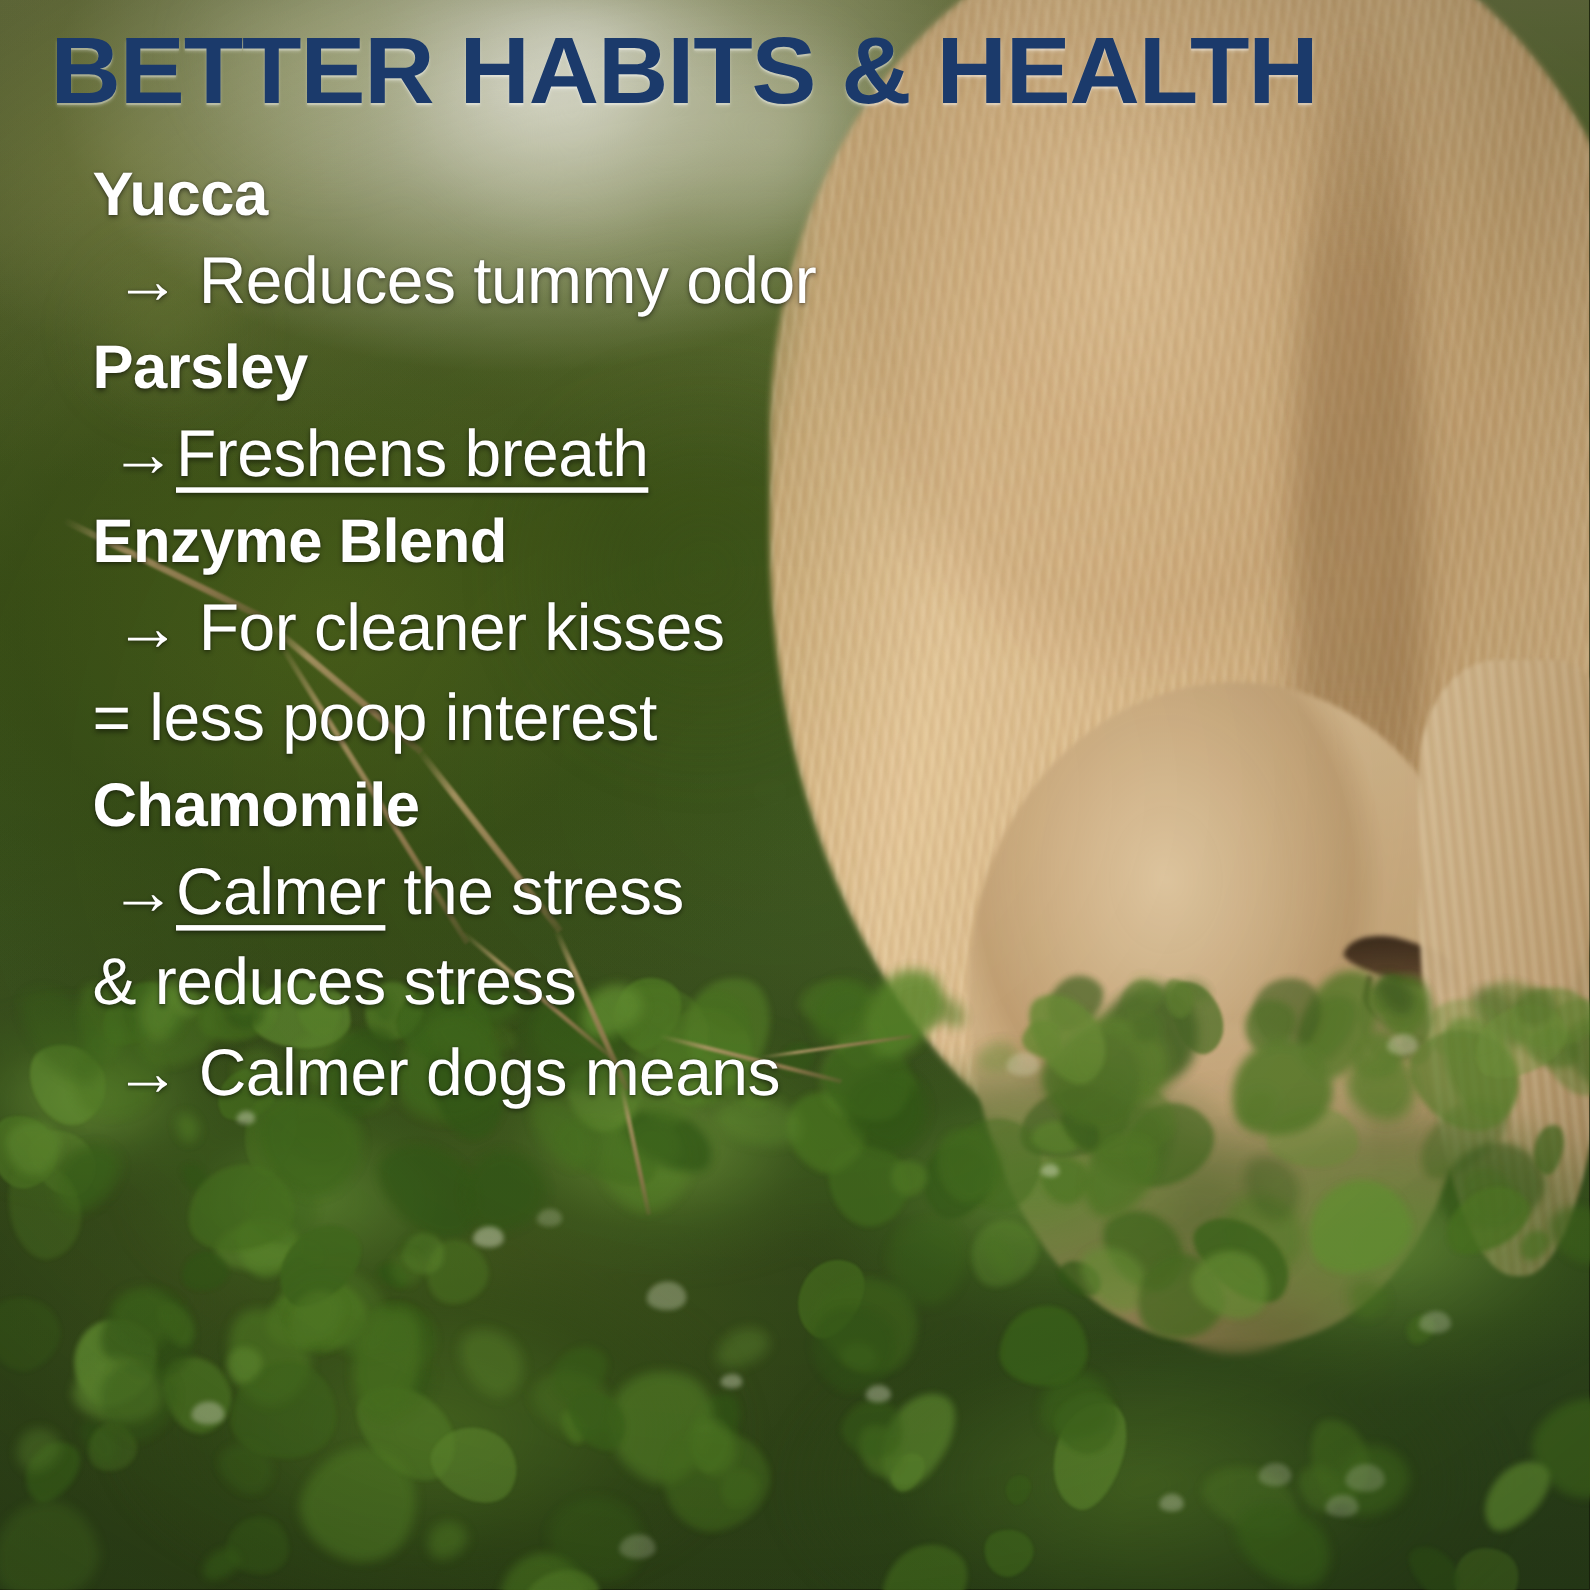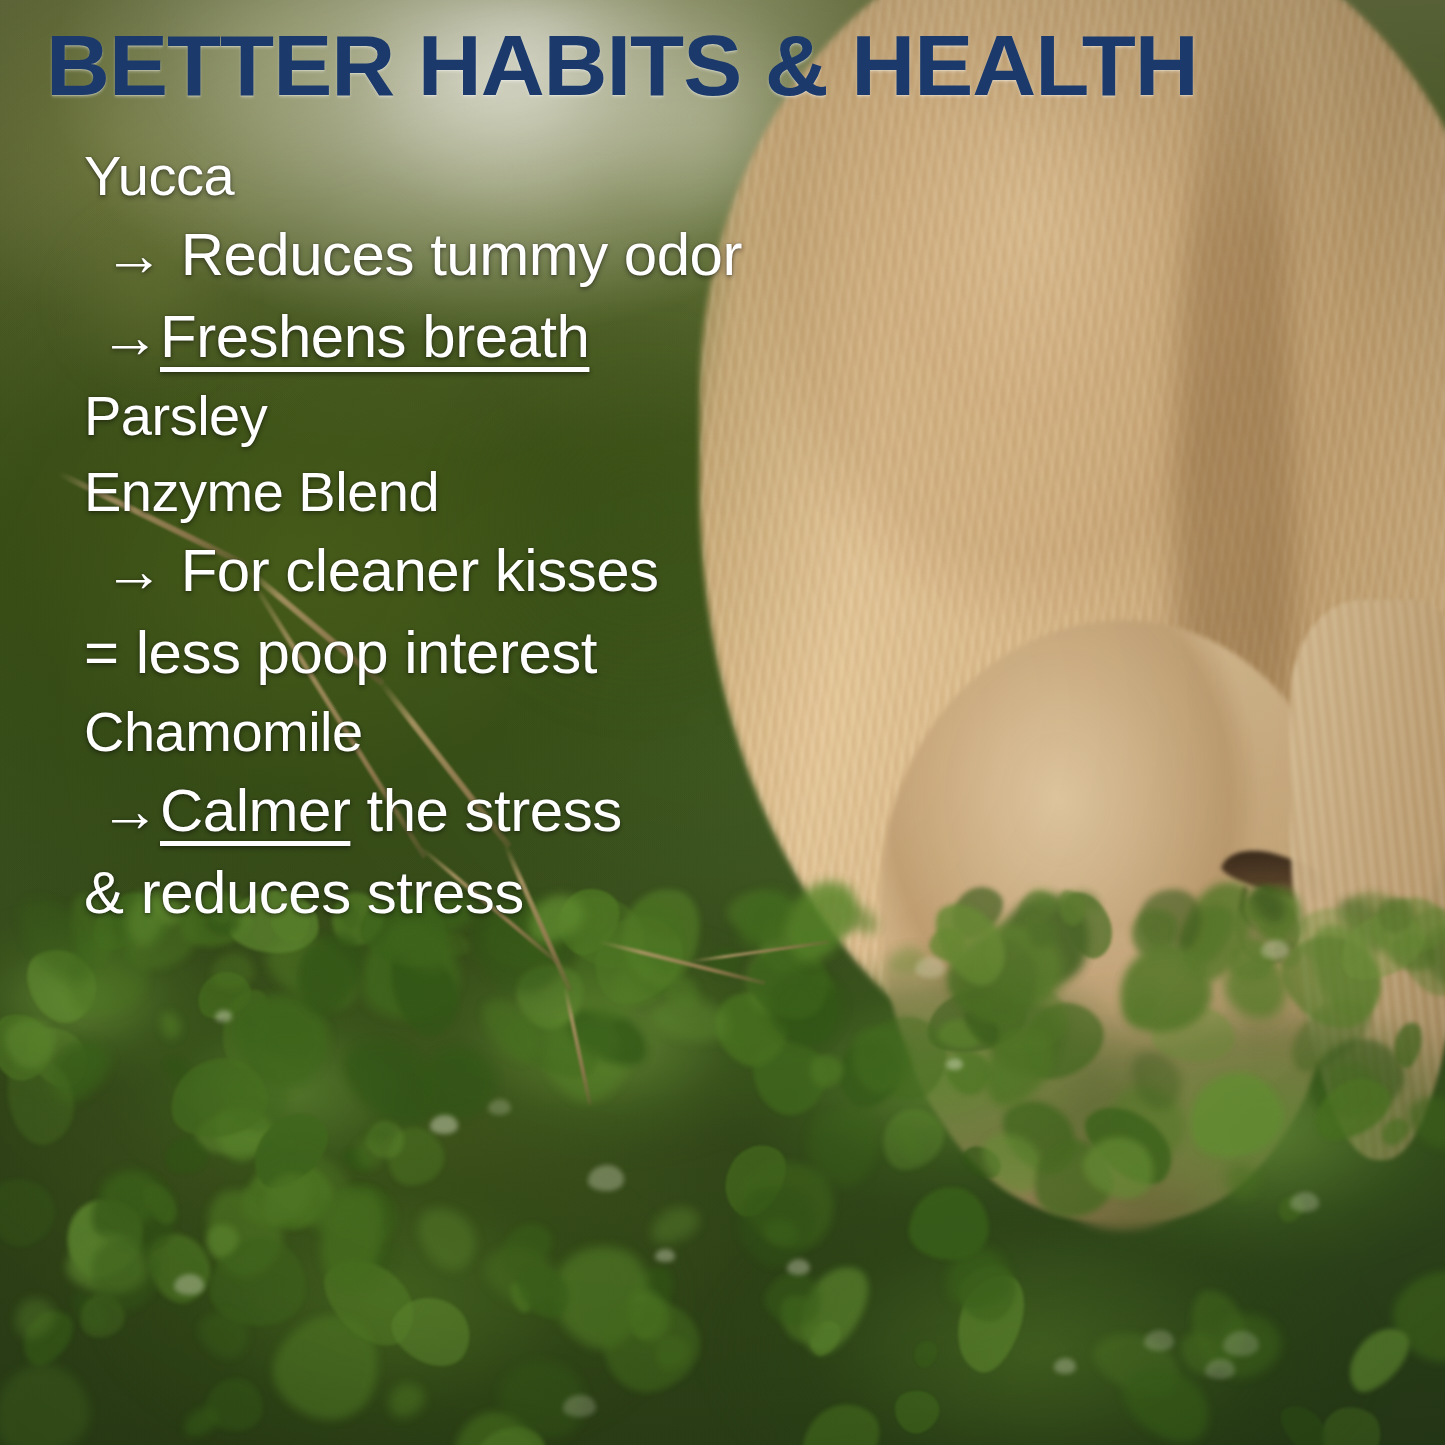--- a/index.html
+++ b/index.html
@@ -227,21 +227,21 @@
 
   .line {
     display: block;
     color: #ffffff;
     white-space: nowrap;
     text-shadow: 0 2px 5px rgba(0,0,0,0.45), 0 0 2px rgba(0,0,0,0.30);
     font-family: "Liberation Sans", sans-serif;
   }
 
   .line.heading {
-    font-weight: 400;
+    font-weight: 700;
     font-size: 56px;
     line-height: 76px;
     padding-left: 84px;
     letter-spacing: -0.5px;
   }
 
   .line.bullet {
     font-weight: 400;
     font-size: 60px;
     line-height: 82px;
@@ -537,23 +537,24 @@
       <div class="twig" style="left: 690px; top: 960px; width: 140px; height: 3px; transform: rotate(-8deg);"></div>
     </div>
 
   <div class="bg-layer bg-veil"></div>
 
   <div class="content">
     <div class="title">BETTER HABITS &amp; HEALTH</div>
     <div class="lines" id="line-stack">
         <div class="line heading"><span>Yucca</span></div>
         <div class="line bullet"><span class="arrow">→ </span><span>Reduces tummy odor</span></div>
+        <div class="line heading"><span>Parsley</span></div>
         <div class="line bullet tight"><span class="arrow">→</span><span class="u">Freshens breath</span></div>
-        <div class="line heading"><span>Parsley</span></div>
         <div class="line heading"><span>Enzyme Blend</span></div>
         <div class="line bullet"><span class="arrow">→ </span><span>For cleaner kisses</span></div>
         <div class="line bullet flush"><span class="arrow">= </span><span>less poop interest</span></div>
         <div class="line heading"><span>Chamomile</span></div>
         <div class="line bullet tight"><span class="arrow">→</span><span class="u">Calmer</span><span> the stress</span></div>
         <div class="line bullet flush"><span class="arrow">&amp; </span><span>reduces stress</span></div>
+        <div class="line bullet"><span class="arrow">→ </span><span>Calmer dogs means</span></div>
       </div>
   </div>
 </div>
 
 </body></html>

